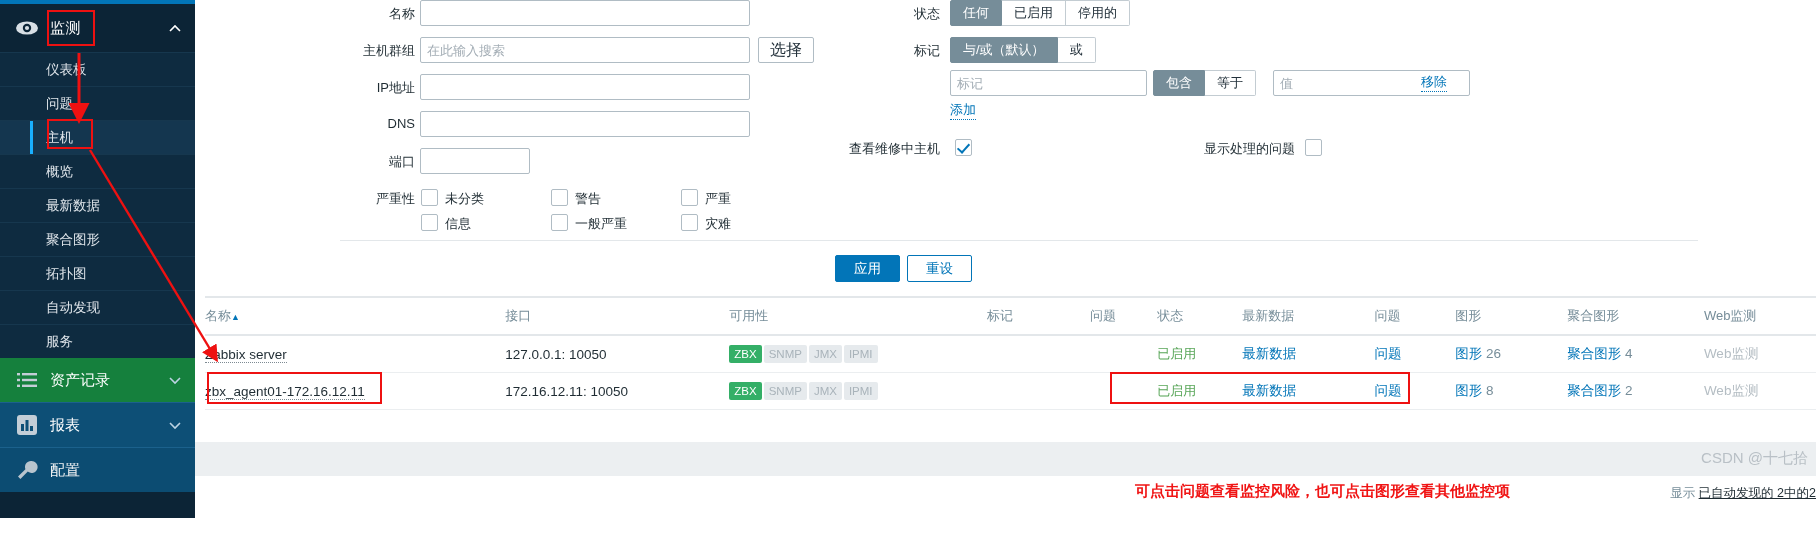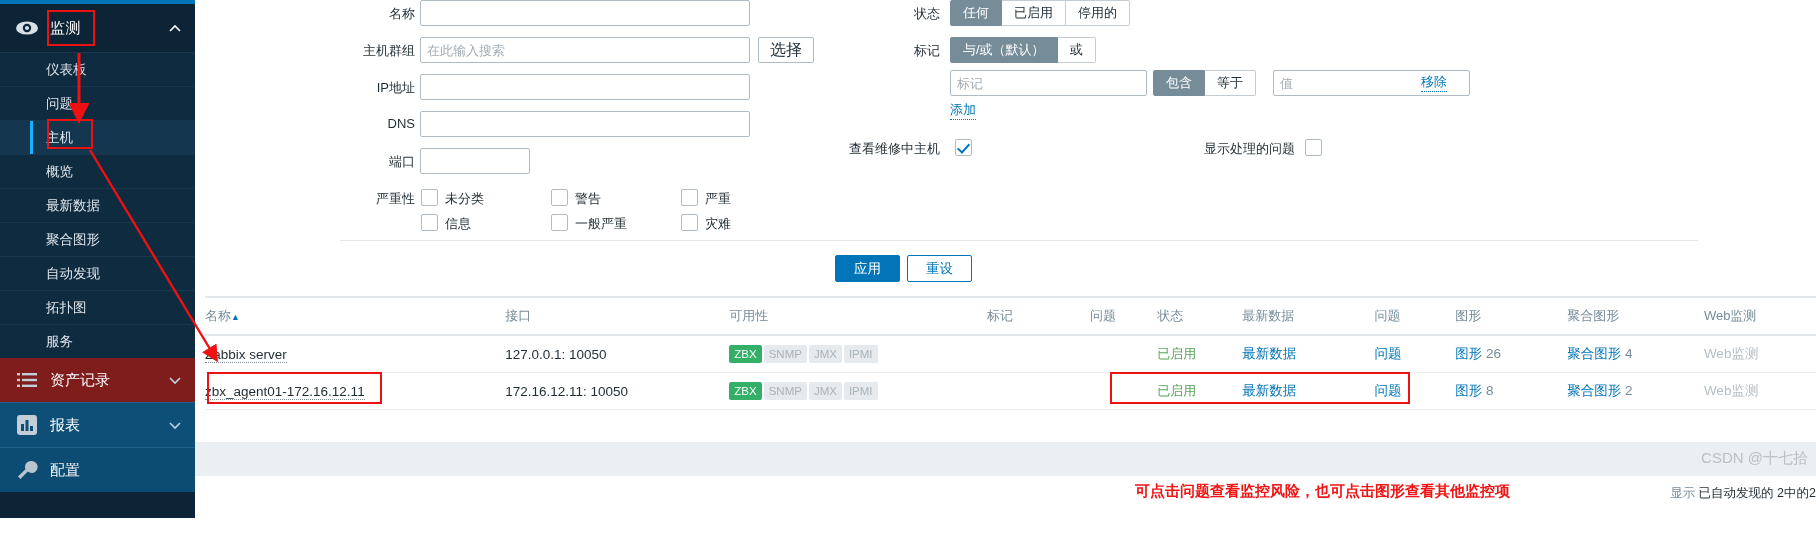--- a/index.html
+++ b/index.html
@@ -41,21 +41,21 @@
     position:relative;
   }
   .sub-item.active { background:#14364f; }
   .sub-item.active::before{
     content:""; position:absolute; left:30px; top:0; bottom:0; width:3px; background:#19b0ff;
   }
 
   .side-group {
     display:flex; align-items:center; height:44px;
     padding-left:14px; padding-right:10px;
-    background:#7f1d1d; position:relative;
+    background:#15803d; position:relative;
   }
   .side-group.alt { background:#0d4f76; }
   .grp-icon { width:26px; height:26px; margin-right:10px; flex:0 0 auto; }
   .grp-title { font-size:15px; color:#fff; }
   .grp-sep { height:1px; background:#1b618c; }
 
   
   #main {
     position:absolute; left:195px; top:0; right:0; height:476px;
     background:#fff;
@@ -153,21 +153,21 @@
   .dim { color:#b4bdc3; }
 
   
   .annot {
     position:absolute; left:940px; top:482px;
     color:#f01414; font-size:15px; white-space:nowrap; font-weight:bold;
   }
   .show-count {
     position:absolute; right:0px; top:485px; font-size:12.5px; color:#768d99; white-space:nowrap;
   }
-  .show-count b { color:#1f2c33; font-weight:normal; }
+  .show-count b { color:#1f2c33; font-weight:normal;text-decoration:underline; }
   .footer-bar {
     position:absolute; left:0; right:0; bottom:0; height:34px; background:#eceff1;
   }
   .csdn {
     position:absolute; right:8px; bottom:8px;
     color:#b9c0c6; font-size:15px; white-space:nowrap;text-align:center;
   }
 
   
   .redbox { position:absolute; border:2px solid #ee1111; pointer-events:none; }
@@ -208,24 +208,24 @@
     <div class="sub-item">
         <span>概览</span>
       </div>
     <div class="sub-item">
         <span>最新数据</span>
       </div>
     <div class="sub-item">
         <span>聚合图形</span>
       </div>
     <div class="sub-item">
+        <span>拓扑图</span>
+      </div>
+    <div class="sub-item">
         <span>自动发现</span>
-      </div>
-    <div class="sub-item">
-        <span>拓扑图</span>
       </div>
     <div class="sub-item">
         <span>服务</span>
       </div>
   </div>
 
   <div class="side-group">
     <span class="grp-icon">
       <svg width="26" height="26" viewBox="0 0 26 26">
         <rect x="3" y="6" width="3" height="2.4" fill="#c3ced7"></rect>

